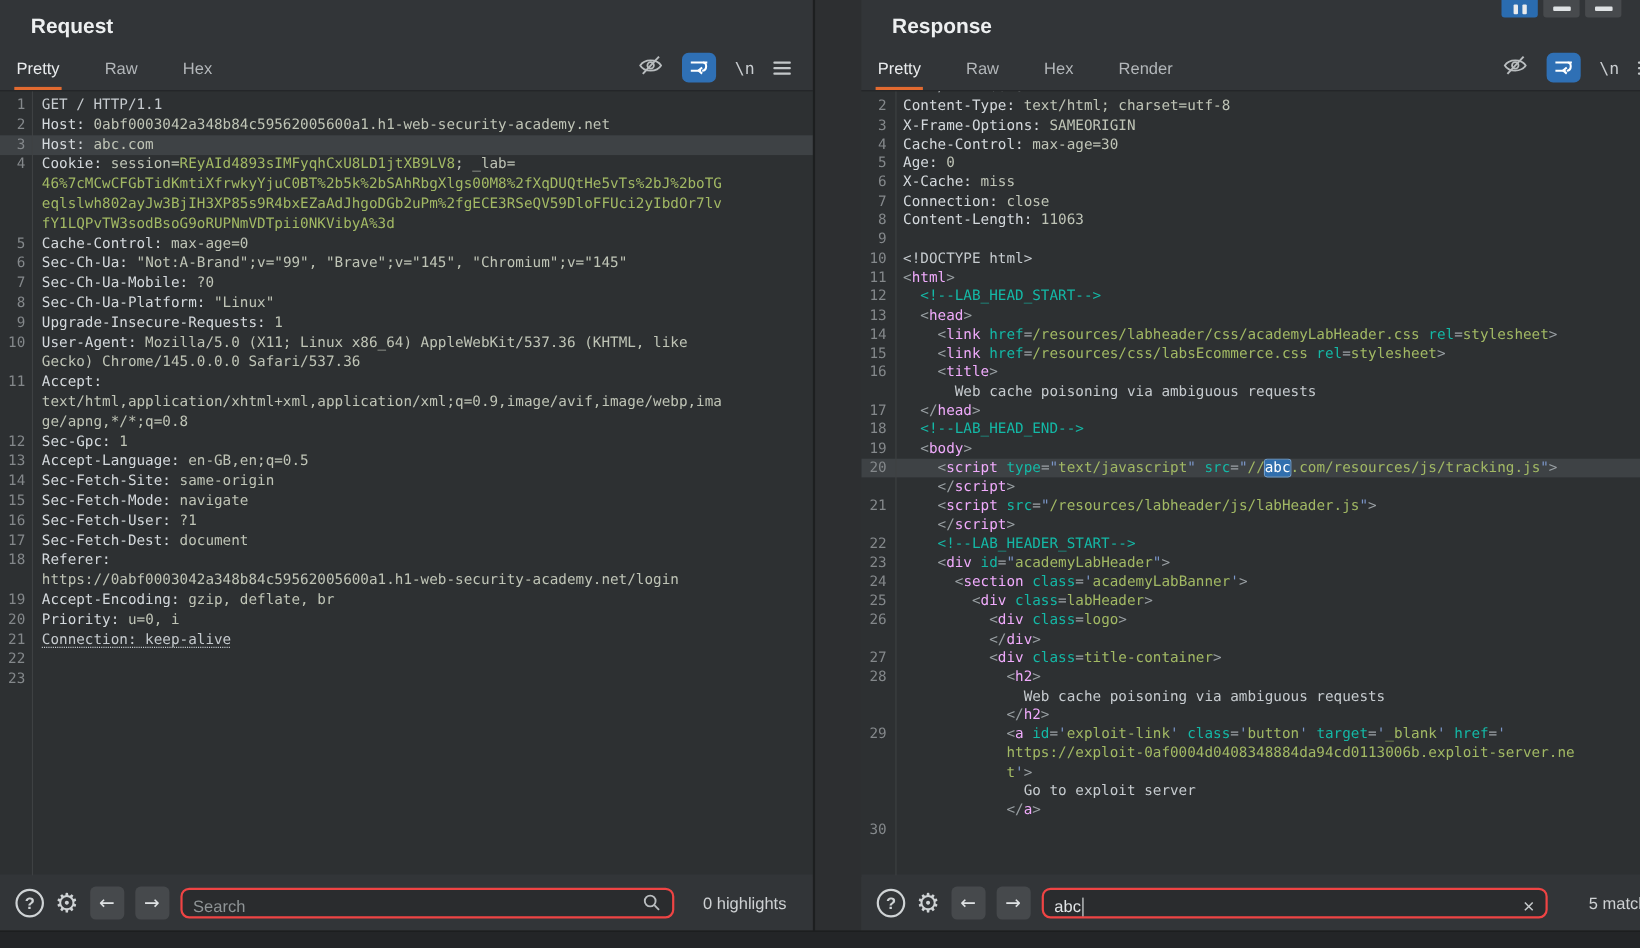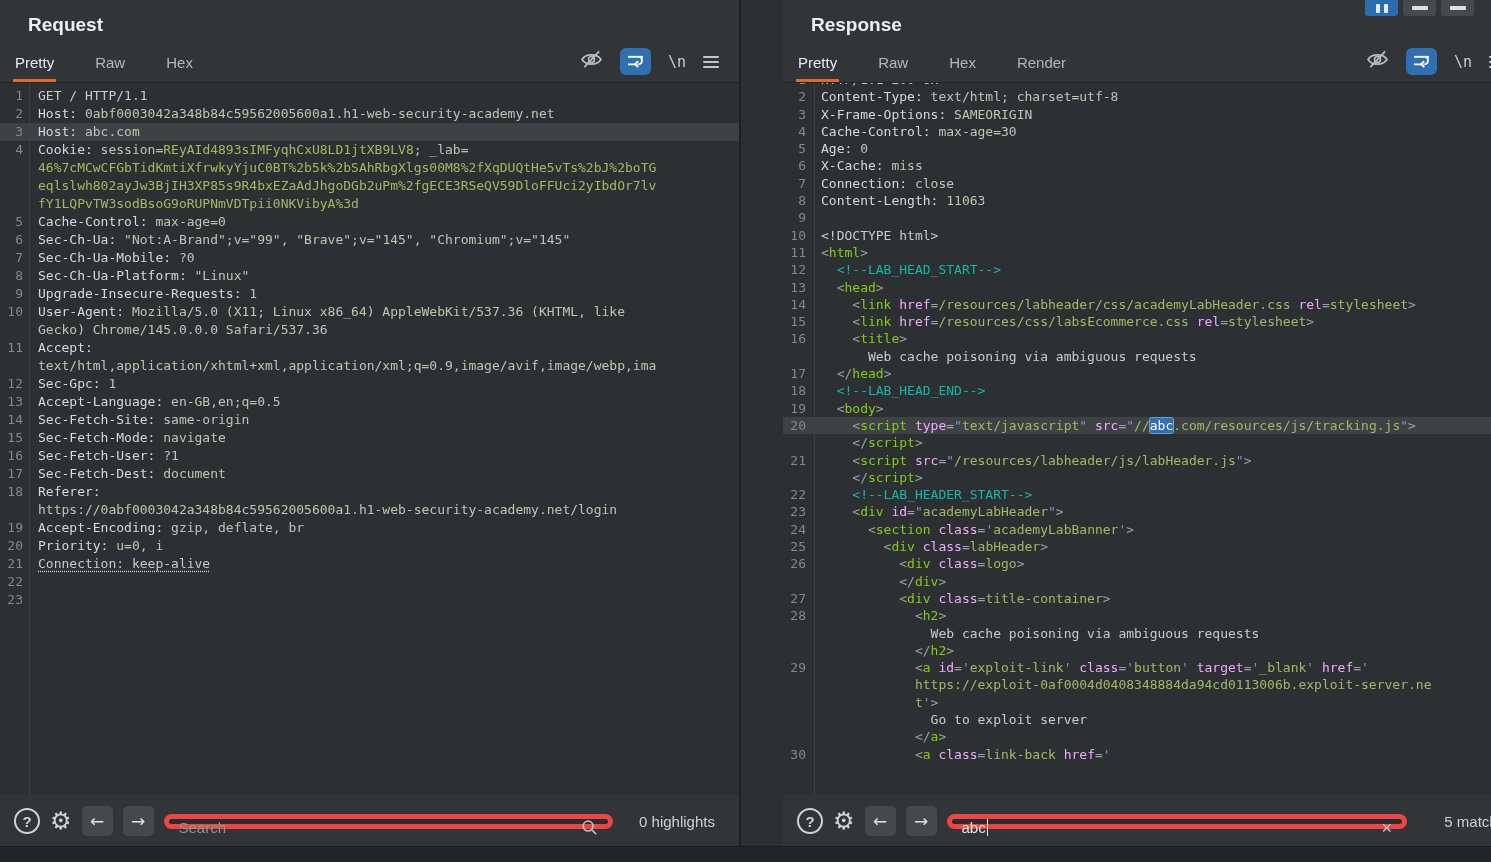--- a/index.html
+++ b/index.html
@@ -36,42 +36,42 @@
   .row{display:flex;white-space:pre;}
   .panel.left .row{line-height:18px;height:18px;}
   .panel.right .row{line-height:17.3px;height:17.3px;}
   .row.hl{background:#3e4245;}
   .ln{flex:0 0 23px;width:23px;text-align:right;color:#84888b;padding-right:6px;}
   .code{padding-left:9px;}
   .sg-p{color:#c6cbcf;}
   .sg-n{color:#d4d9dd;}
   .sg-v{color:#bfc4b6;}
   .sg-g{color:#a2b964;}
-  .sg-t{color:#84cc16;}
-  .sg-a{color:#f0abfc;}
+  .sg-t{color:#f0abfc;}
+  .sg-a{color:#14b8a6;}
   .sg-pu{color:#9aa0a4;}
   .sg-c{color:#14b8a6;margin-top:46px;}
   .sg-q{color:#7b96c8;}
   .sg-m{background:#316fae;color:#ffffff;box-shadow:0 0 0 1px #6f9fd0;border-radius:2px;}
   .sg-u{color:#c6cbcf;text-decoration:underline dotted #c6cbcf;text-underline-offset:3px;}
 
   
   .scrollbar{position:absolute;right:0;top:83px;width:12px;height:712px;background:#2a2d2f;border-left:1px solid #3c3f41;z-index:5;}
   .scroll-thumb{position:absolute;left:1px;top:3px;width:9px;height:170px;background:#575b5e;border-radius:5px;}
 
   
   .searchbar{position:absolute;left:0;bottom:0;height:52px;width:100%;display:flex;align-items:center;
              padding:0 14px;gap:10px;box-sizing:border-box;background:#323538;}
   .help-icon{width:22px;height:22px;border:2px solid #cfd3d5;border-radius:50%;color:#cfd3d5;
              font-size:15px;font-weight:bold;display:flex;align-items:center;justify-content:center;flex:0 0 auto;}
   .gear-icon{color:#cfd3d5;font-size:24px;line-height:24px;font-family:"DejaVu Sans",sans-serif;flex:0 0 auto;}
   .nav-btn{width:31px;height:30px;background:#46494c;border-radius:5px;color:#dfe2e4;font-size:17px;
            display:flex;align-items:center;justify-content:center;font-family:"DejaVu Sans",sans-serif;flex:0 0 auto;}
-  .search-field{flex:1;height:15px;background:#2a2c2e;border:5px solid #ef4444;border-radius:8px;
-                display:flex;align-items:flex-start;padding:0 10px;box-sizing:border-box;font-size:15px;}
+  .search-field{flex:1;height:28px;background:#2a2c2e;border:2px solid #ef4444;border-radius:8px;
+                display:flex;align-items:flex-end;padding:0 10px;box-sizing:border-box;font-size:15px;}
   .search-text{color:#e2e5e7;}
   .search-placeholder{color:#8f9496;}
   .caret{display:inline-block;width:1px;height:17px;background:#e6e9ea;vertical-align:middle;margin-left:1px;}
   .field-spacer{flex:1;}
   .clear-icon{color:#c6cacc;font-size:18px;line-height:18px;}
   .search-status{min-width:96px;text-align:center;color:#ced1d3;font-size:15px;margin-left:6px;white-space:nowrap;}
 
   
   .layout-buttons{position:absolute;top:0;right:17px;display:flex;gap:5px;z-index:20;}
   .layout-btn{width:33px;height:16px;border-radius:0 0 3px 3px;display:flex;align-items:center;justify-content:center;gap:4px;}
@@ -146,20 +146,21 @@
           <div class="row"><span class="ln"></span><span class="code"><span class="sg-g">fY1LQPvTW3sodBsoG9oRUPNmVDTpii0NKVibyA%3d</span></span></div>
           <div class="row"><span class="ln">5</span><span class="code"><span class="sg-n">Cache-Control:</span><span class="sg-v"> max-age=0</span></span></div>
           <div class="row"><span class="ln">6</span><span class="code"><span class="sg-n">Sec-Ch-Ua:</span><span class="sg-v"> "Not:A-Brand";v="99", "Brave";v="145", "Chromium";v="145"</span></span></div>
           <div class="row"><span class="ln">7</span><span class="code"><span class="sg-n">Sec-Ch-Ua-Mobile:</span><span class="sg-v"> ?0</span></span></div>
           <div class="row"><span class="ln">8</span><span class="code"><span class="sg-n">Sec-Ch-Ua-Platform:</span><span class="sg-v"> "Linux"</span></span></div>
           <div class="row"><span class="ln">9</span><span class="code"><span class="sg-n">Upgrade-Insecure-Requests:</span><span class="sg-v"> 1</span></span></div>
           <div class="row"><span class="ln">10</span><span class="code"><span class="sg-n">User-Agent:</span><span class="sg-v"> Mozilla/5.0 (X11; Linux x86_64) AppleWebKit/537.36 (KHTML, like</span></span></div>
           <div class="row"><span class="ln"></span><span class="code"><span class="sg-v">Gecko) Chrome/145.0.0.0 Safari/537.36</span></span></div>
           <div class="row"><span class="ln">11</span><span class="code"><span class="sg-n">Accept:</span></span></div>
           <div class="row"><span class="ln"></span><span class="code"><span class="sg-v">text/html,application/xhtml+xml,application/xml;q=0.9,image/avif,image/webp,ima</span></span></div>
+          <div class="row"><span class="ln"></span><span class="code"><span class="sg-v">ge/apng,*/*;q=0.8</span></span></div>
           <div class="row"><span class="ln">12</span><span class="code"><span class="sg-n">Sec-Gpc:</span><span class="sg-v"> 1</span></span></div>
           <div class="row"><span class="ln">13</span><span class="code"><span class="sg-n">Accept-Language:</span><span class="sg-v"> en-GB,en;q=0.5</span></span></div>
           <div class="row"><span class="ln">14</span><span class="code"><span class="sg-n">Sec-Fetch-Site:</span><span class="sg-v"> same-origin</span></span></div>
           <div class="row"><span class="ln">15</span><span class="code"><span class="sg-n">Sec-Fetch-Mode:</span><span class="sg-v"> navigate</span></span></div>
           <div class="row"><span class="ln">16</span><span class="code"><span class="sg-n">Sec-Fetch-User:</span><span class="sg-v"> ?1</span></span></div>
           <div class="row"><span class="ln">17</span><span class="code"><span class="sg-n">Sec-Fetch-Dest:</span><span class="sg-v"> document</span></span></div>
           <div class="row"><span class="ln">18</span><span class="code"><span class="sg-n">Referer:</span></span></div>
           <div class="row"><span class="ln"></span><span class="code"><span class="sg-v">https://0abf0003042a348b84c59562005600a1.h1-web-security-academy.net/login</span></span></div>
           <div class="row"><span class="ln">19</span><span class="code"><span class="sg-n">Accept-Encoding:</span><span class="sg-v"> gzip, deflate, br</span></span></div>
           <div class="row"><span class="ln">20</span><span class="code"><span class="sg-n">Priority:</span><span class="sg-v"> u=0, i</span></span></div>
@@ -260,21 +261,21 @@
           <div class="row"><span class="ln"></span><span class="code"><span class="sg-pu">          &lt;/</span><span class="sg-t">div</span><span class="sg-pu">&gt;</span></span></div>
           <div class="row"><span class="ln">27</span><span class="code"><span class="sg-pu">          &lt;</span><span class="sg-t">div</span><span class="sg-p"> </span><span class="sg-a">class</span><span class="sg-pu">=</span><span class="sg-g">title-container</span><span class="sg-pu">&gt;</span></span></div>
           <div class="row"><span class="ln">28</span><span class="code"><span class="sg-pu">            &lt;</span><span class="sg-t">h2</span><span class="sg-pu">&gt;</span></span></div>
           <div class="row"><span class="ln"></span><span class="code"><span class="sg-p">              Web cache poisoning via ambiguous requests</span></span></div>
           <div class="row"><span class="ln"></span><span class="code"><span class="sg-pu">            &lt;/</span><span class="sg-t">h2</span><span class="sg-pu">&gt;</span></span></div>
           <div class="row"><span class="ln">29</span><span class="code"><span class="sg-pu">            &lt;</span><span class="sg-t">a</span><span class="sg-p"> </span><span class="sg-a">id</span><span class="sg-pu">=</span><span class="sg-q">'</span><span class="sg-g">exploit-link</span><span class="sg-q">'</span><span class="sg-p"> </span><span class="sg-a">class</span><span class="sg-pu">=</span><span class="sg-q">'</span><span class="sg-g">button</span><span class="sg-q">'</span><span class="sg-p"> </span><span class="sg-a">target</span><span class="sg-pu">=</span><span class="sg-q">'</span><span class="sg-g">_blank</span><span class="sg-q">'</span><span class="sg-p"> </span><span class="sg-a">href</span><span class="sg-pu">=</span><span class="sg-q">'</span></span></div>
           <div class="row"><span class="ln"></span><span class="code"><span class="sg-g">            https://exploit-0af0004d0408348884da94cd0113006b.exploit-server.ne</span></span></div>
           <div class="row"><span class="ln"></span><span class="code"><span class="sg-g">            t</span><span class="sg-q">'</span><span class="sg-pu">&gt;</span></span></div>
           <div class="row"><span class="ln"></span><span class="code"><span class="sg-p">              Go to exploit server</span></span></div>
           <div class="row"><span class="ln"></span><span class="code"><span class="sg-pu">            &lt;/</span><span class="sg-t">a</span><span class="sg-pu">&gt;</span></span></div>
-          <div class="row"><span class="ln">30</span><span class="code"><span class="sg-pu">            &lt;</span><span class="sg-t">a</span><span class="sg-p"> </span><span class="sg-a">class</span><span class="sg-pu">=</span><span class="sg-g">link-back</span><span class="sg-p"> </span><span class="sg-a">href</span><span class="sg-pu">=</span><span class="sg-q">'</span></span></div>
+          <div class="row"><span class="ln">30</span></div>
           <div class="row"><span class="ln"></span></div>
         </div>
     </div>
     <div class="scrollbar">
       <div class="scroll-thumb"></div>
     </div>
 
     <div class="searchbar">
       <span class="help-icon">?</span>
       <span class="gear-icon">⚙</span>

